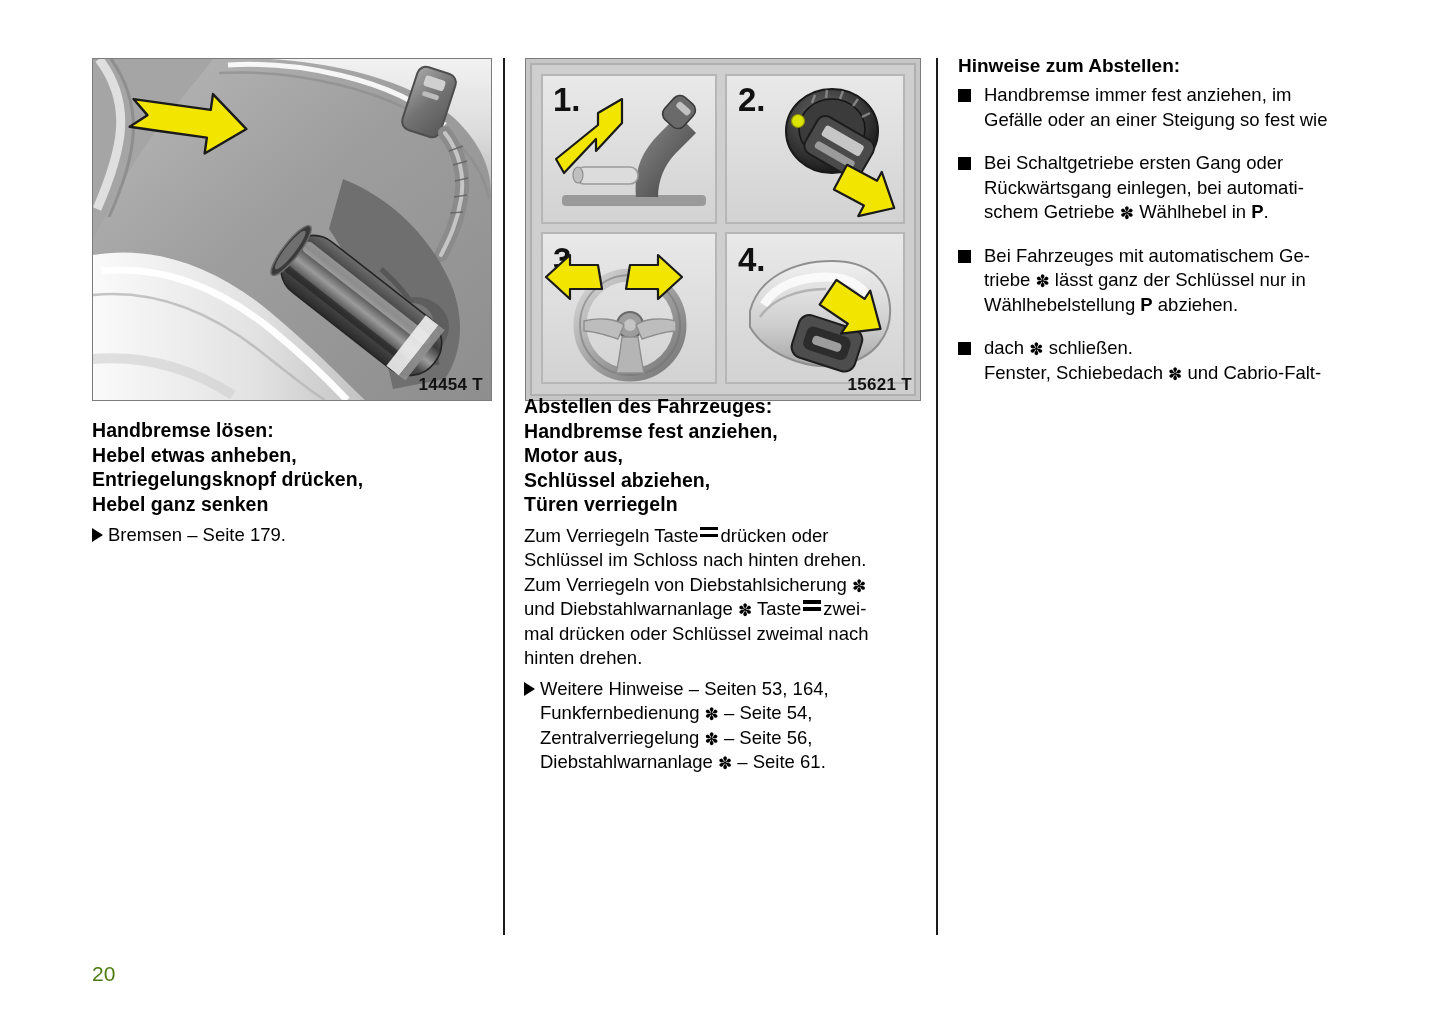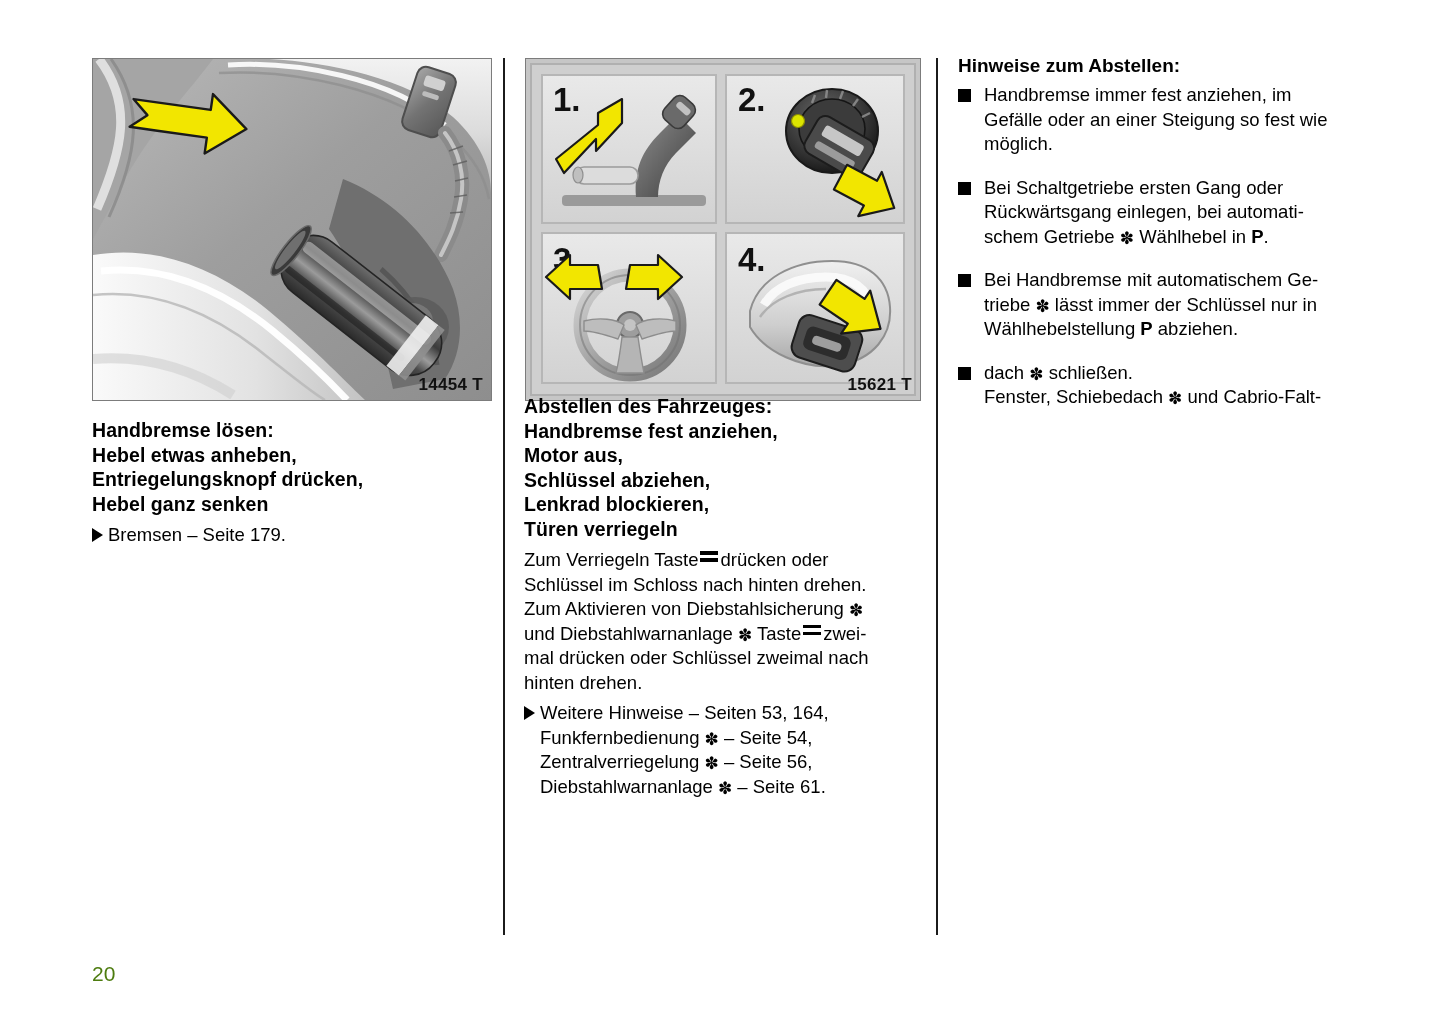--- a/index.html
+++ b/index.html
@@ -380,28 +380,27 @@
       <span class="bline">Bremsen – Seite 179.</span>
     </div>
   </div>
 
   <div id="col-mid" class="col">
     <div class="head-block">
       <span class="hline">Abstellen des Fahrzeuges:</span>
       <span class="hline">Handbremse fest anziehen,</span>
       <span class="hline">Motor aus,</span>
       <span class="hline">Schlüssel abziehen,</span>
-      <span class="hline">Lenkrad blockieren,</span>
       <span class="hline">Türen verriegeln</span>
     </div>
 
     <div class="body-p">
       <span class="bline"><span>Zum Verriegeln Taste</span><span class="glyph-button"><i></i><i></i></span><span>drücken oder</span></span>
       <span class="bline">Schlüssel im Schloss nach hinten drehen.</span>
-      <span class="bline"><span>Zum Aktivieren von Diebstahlsicherung</span> <span class="glyph-star">✽</span></span>
+      <span class="bline"><span>Zum Verriegeln von Diebstahlsicherung</span> <span class="glyph-star">✽</span></span>
       <span class="bline"><span>und Diebstahlwarnanlage</span> <span class="glyph-star">✽</span> <span>Taste</span><span class="glyph-button"><i></i><i></i></span><span>zwei-</span></span>
       <span class="bline">mal drücken oder Schlüssel zweimal nach</span>
       <span class="bline">hinten drehen.</span>
     </div>
 
     <div class="ref-block gap-p">
       <span class="tri"></span>
       <span class="bline">Weitere Hinweise – Seiten 53, 164,</span>
       <span class="bline"><span>Funkfernbedienung</span> <span class="glyph-star">✽</span> <span>– Seite 54,</span></span>
       <span class="bline"><span>Zentralverriegelung</span> <span class="glyph-star">✽</span> <span>– Seite 56,</span></span>
@@ -409,34 +408,33 @@
     </div>
   </div>
 
   <div id="col-right" class="col">
     <div class="head-simple">Hinweise zum Abstellen:</div>
 
     <div class="bullet-item">
       <span class="sq"></span>
       <span class="bline">Handbremse immer fest anziehen, im</span>
       <span class="bline">Gefälle oder an einer Steigung so fest wie</span>
-      <span class="bline">möglich.</span>
     </div>
 
     <div class="bullet-item">
       <span class="sq"></span>
       <span class="bline">Bei Schaltgetriebe ersten Gang oder</span>
       <span class="bline">Rückwärtsgang einlegen, bei automati-</span>
       <span class="bline"><span>schem Getriebe</span> <span class="glyph-star">✽</span> <span>Wählhebel in</span> <span class="bold">P</span><span>.</span></span>
     </div>
 
     <div class="bullet-item">
       <span class="sq"></span>
-      <span class="bline">Bei Handbremse mit automatischem Ge-</span>
-      <span class="bline"><span>triebe</span> <span class="glyph-star">✽</span> <span>lässt immer der Schlüssel nur in</span></span>
+      <span class="bline">Bei Fahrzeuges mit automatischem Ge-</span>
+      <span class="bline"><span>triebe</span> <span class="glyph-star">✽</span> <span>lässt ganz der Schlüssel nur in</span></span>
       <span class="bline"><span>Wählhebelstellung</span> <span class="bold">P</span> <span>abziehen.</span></span>
     </div>
 
     <div class="bullet-item">
       <span class="sq"></span>
       <span class="bline"><span>dach</span> <span class="glyph-star">✽</span> <span>schließen.</span></span>
       <span class="bline"><span>Fenster, Schiebedach</span> <span class="glyph-star">✽</span> <span>und Cabrio-Falt-</span></span>
     </div>
   </div>
 

